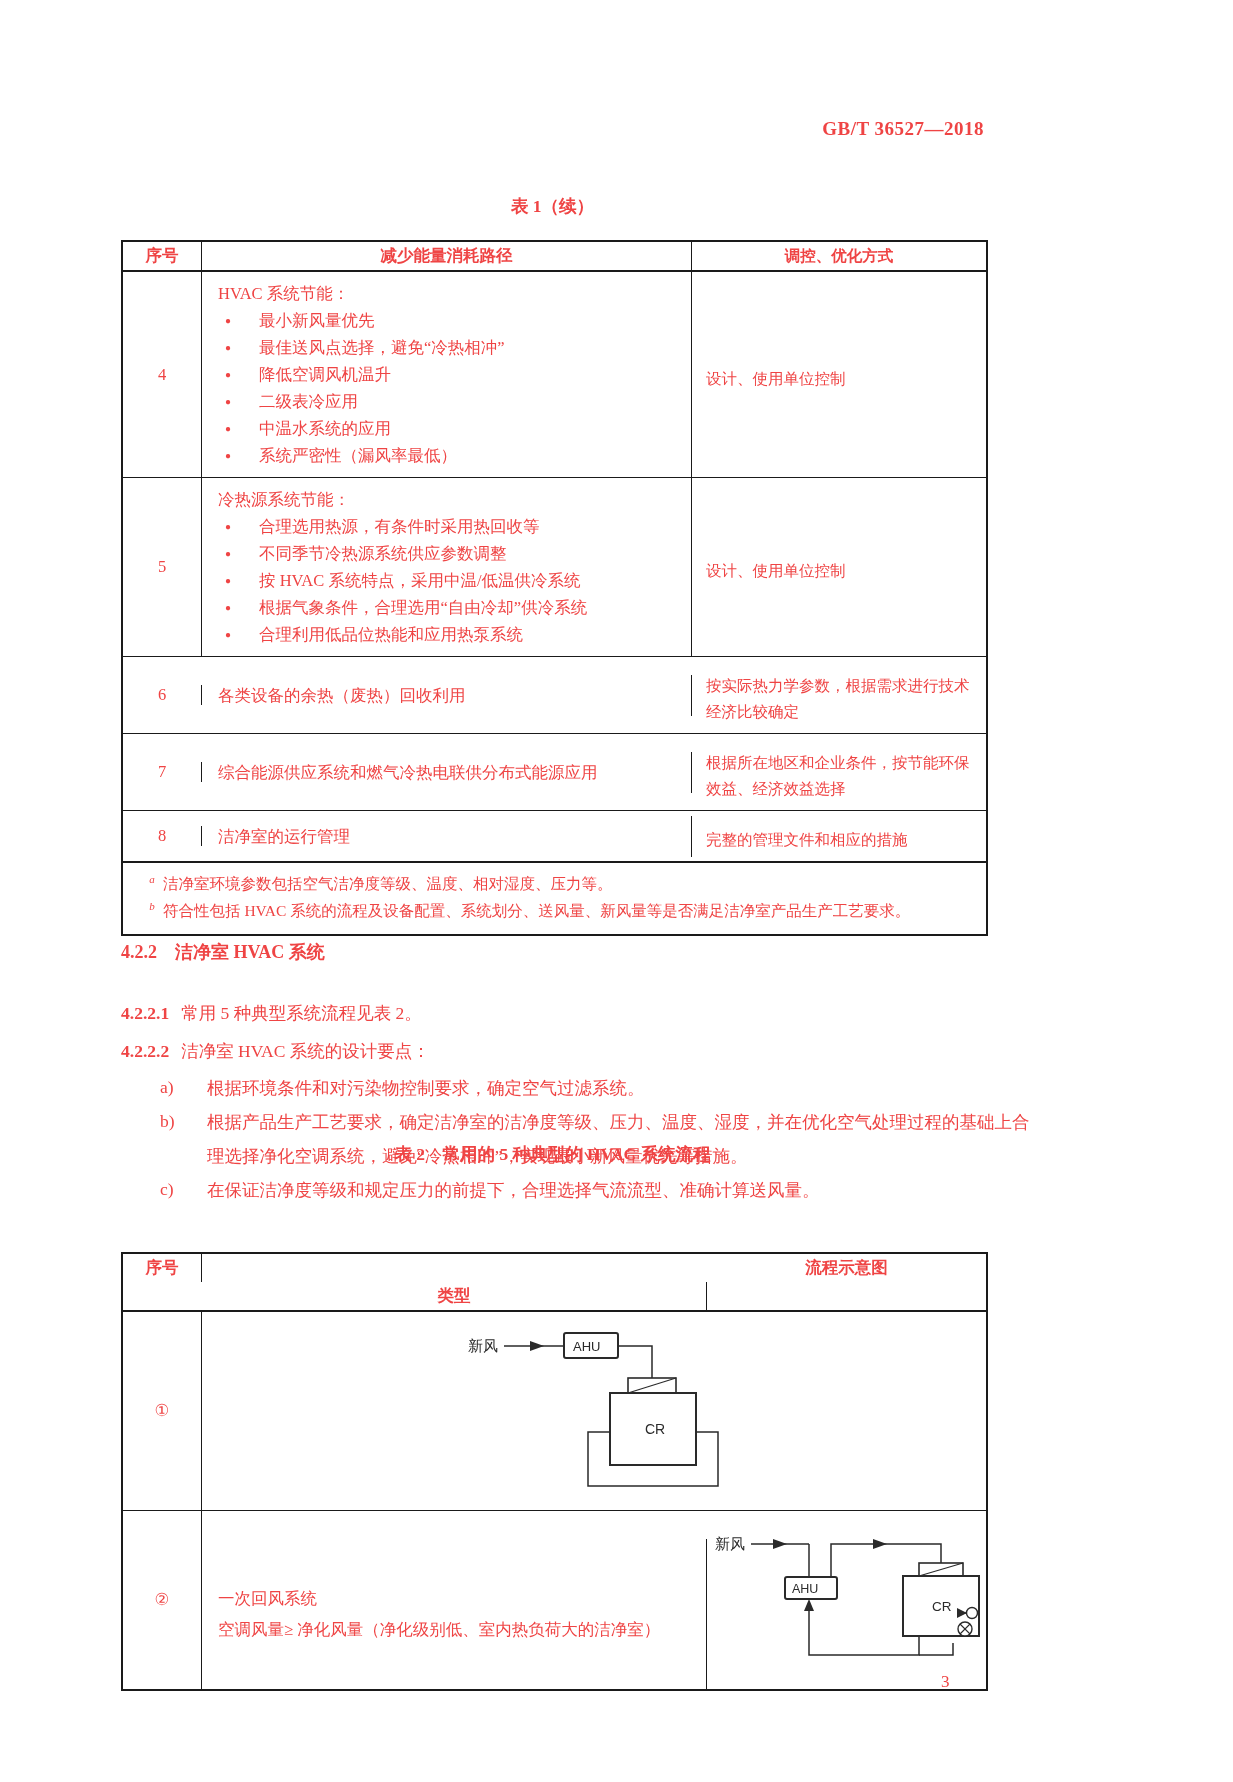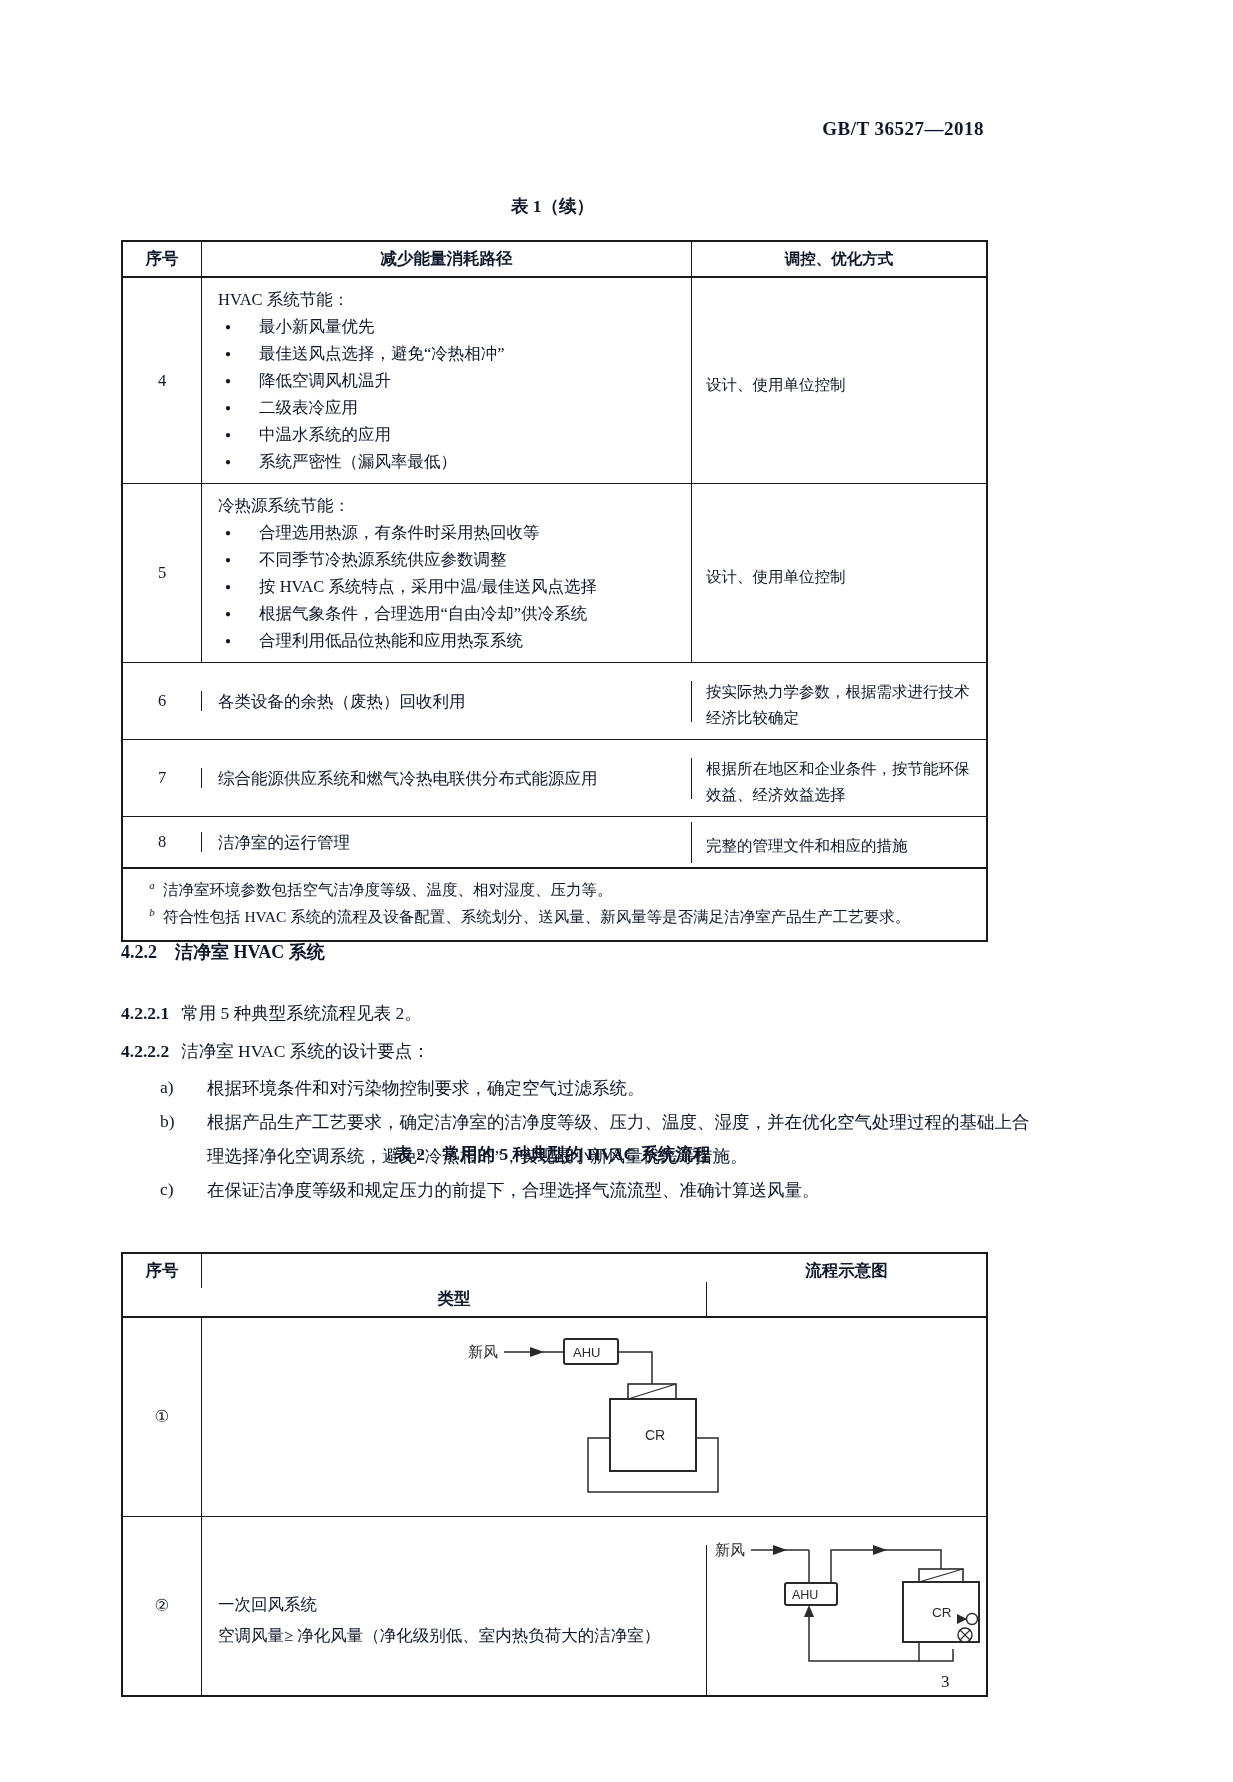--- a/index.html
+++ b/index.html
@@ -1,19 +1,19 @@
 <!DOCTYPE html>
 <html><head>
 <meta charset="utf-8">
 <style>
   html,body{margin:0;padding:0;background:#e8e8e8;}
   .page{
     position:relative;width:1233px;height:1782px;background:#ffffff;
     margin:0 auto;font-family:"Liberation Serif","DejaVu Serif",serif;
-    color:#0f172a;overflow:hidden;
+    color:#ef4444;overflow:hidden;
   }
   .abs{position:absolute;}
   .doc-header{top:118px;left:121px;width:863px;text-align:right;
     font-weight:bold;font-size:19px;letter-spacing:.5px;}
   .t-caption{left:121px;width:863px;text-align:center;font-weight:bold;font-size:17.5px;}
   .cap1{top:194px;} .cap2{top:1142px;}
   
   .tbl{border:2.3px solid #1a1a1a;background:#fff;}
   .tbl1{top:240px;left:121px;width:863px;}
   .tbl2{top:1252px;left:121px;width:863px;}
@@ -25,21 +25,21 @@
     border-right:1.8px solid #1a1a1a;font-size:16.5px;}
   .tbl1 .c2{width:490px;border-right:1.8px solid #1a1a1a;padding:8px 10px 8px 16px;font-size:16.5px;}
   .tbl1 .c3{flex:1;padding:16px 10px 8px 14px;font-size:15.5px;display:flex;flex-direction:column;justify-content:center;line-height:26px;}
   .tbl2 .c1{width:79px;display:flex;align-items:center;justify-content:center;
     border-right:1.8px solid #1a1a1a;font-size:16.5px;}
   .tbl2 .c2{width:505px;border-right:1.8px solid #1a1a1a;padding:10px 12px 10px 16px;
     font-size:16.5px;display:flex;flex-direction:column;justify-content:center;line-height:31px;margin-top:28px;}
   .tbl2 .c3{flex:1;display:flex;align-items:center;justify-content:center;padding:6px 2px;}
   .hcell{display:flex !important;align-items:center;justify-content:center;
     font-weight:bold;font-size:16.5px;padding:0 !important;line-height:normal !important;}
-  .hrow .cell{height:34px;}
+  .hrow .cell{height:28px;}
   .lead-line{line-height:27px;}
   .bl{display:flex;line-height:27px;}
   .blt{width:34px;text-align:left;padding-left:7px;font-size:10px;line-height:27px;}
   .r-mid{min-height:60px;align-items:center;}
   .r-mid .c2{display:flex;align-items:center;line-height:25px;}
   .r8 .c2{display:flex;align-items:center;}
   .fnrow{display:block;border-top:2px solid #1a1a1a;padding:7px 14px 10px 18px;}
   .fn{display:flex;font-size:15.5px;line-height:27px;}
   .fn-marker{width:22px;font-size:11px;font-style:italic;padding-top:0;transform:translateY(-4px);text-align:center;}
   
@@ -116,21 +116,21 @@
             <div class="bl">
             <span class="blt">●</span>
             <span>合理选用热源，有条件时采用热回收等</span>
           </div>
             <div class="bl">
             <span class="blt">●</span>
             <span>不同季节冷热源系统供应参数调整</span>
           </div>
             <div class="bl">
             <span class="blt">●</span>
-            <span>按 HVAC 系统特点，采用中温/最佳送风点选择</span>
+            <span>按 HVAC 系统特点，采用中温/低温供冷系统</span>
           </div>
             <div class="bl">
             <span class="blt">●</span>
             <span>根据气象条件，合理选用“自由冷却”供冷系统</span>
           </div>
             <div class="bl">
             <span class="blt">●</span>
             <span>合理利用低品位热能和应用热泵系统</span>
           </div>
           </div>

